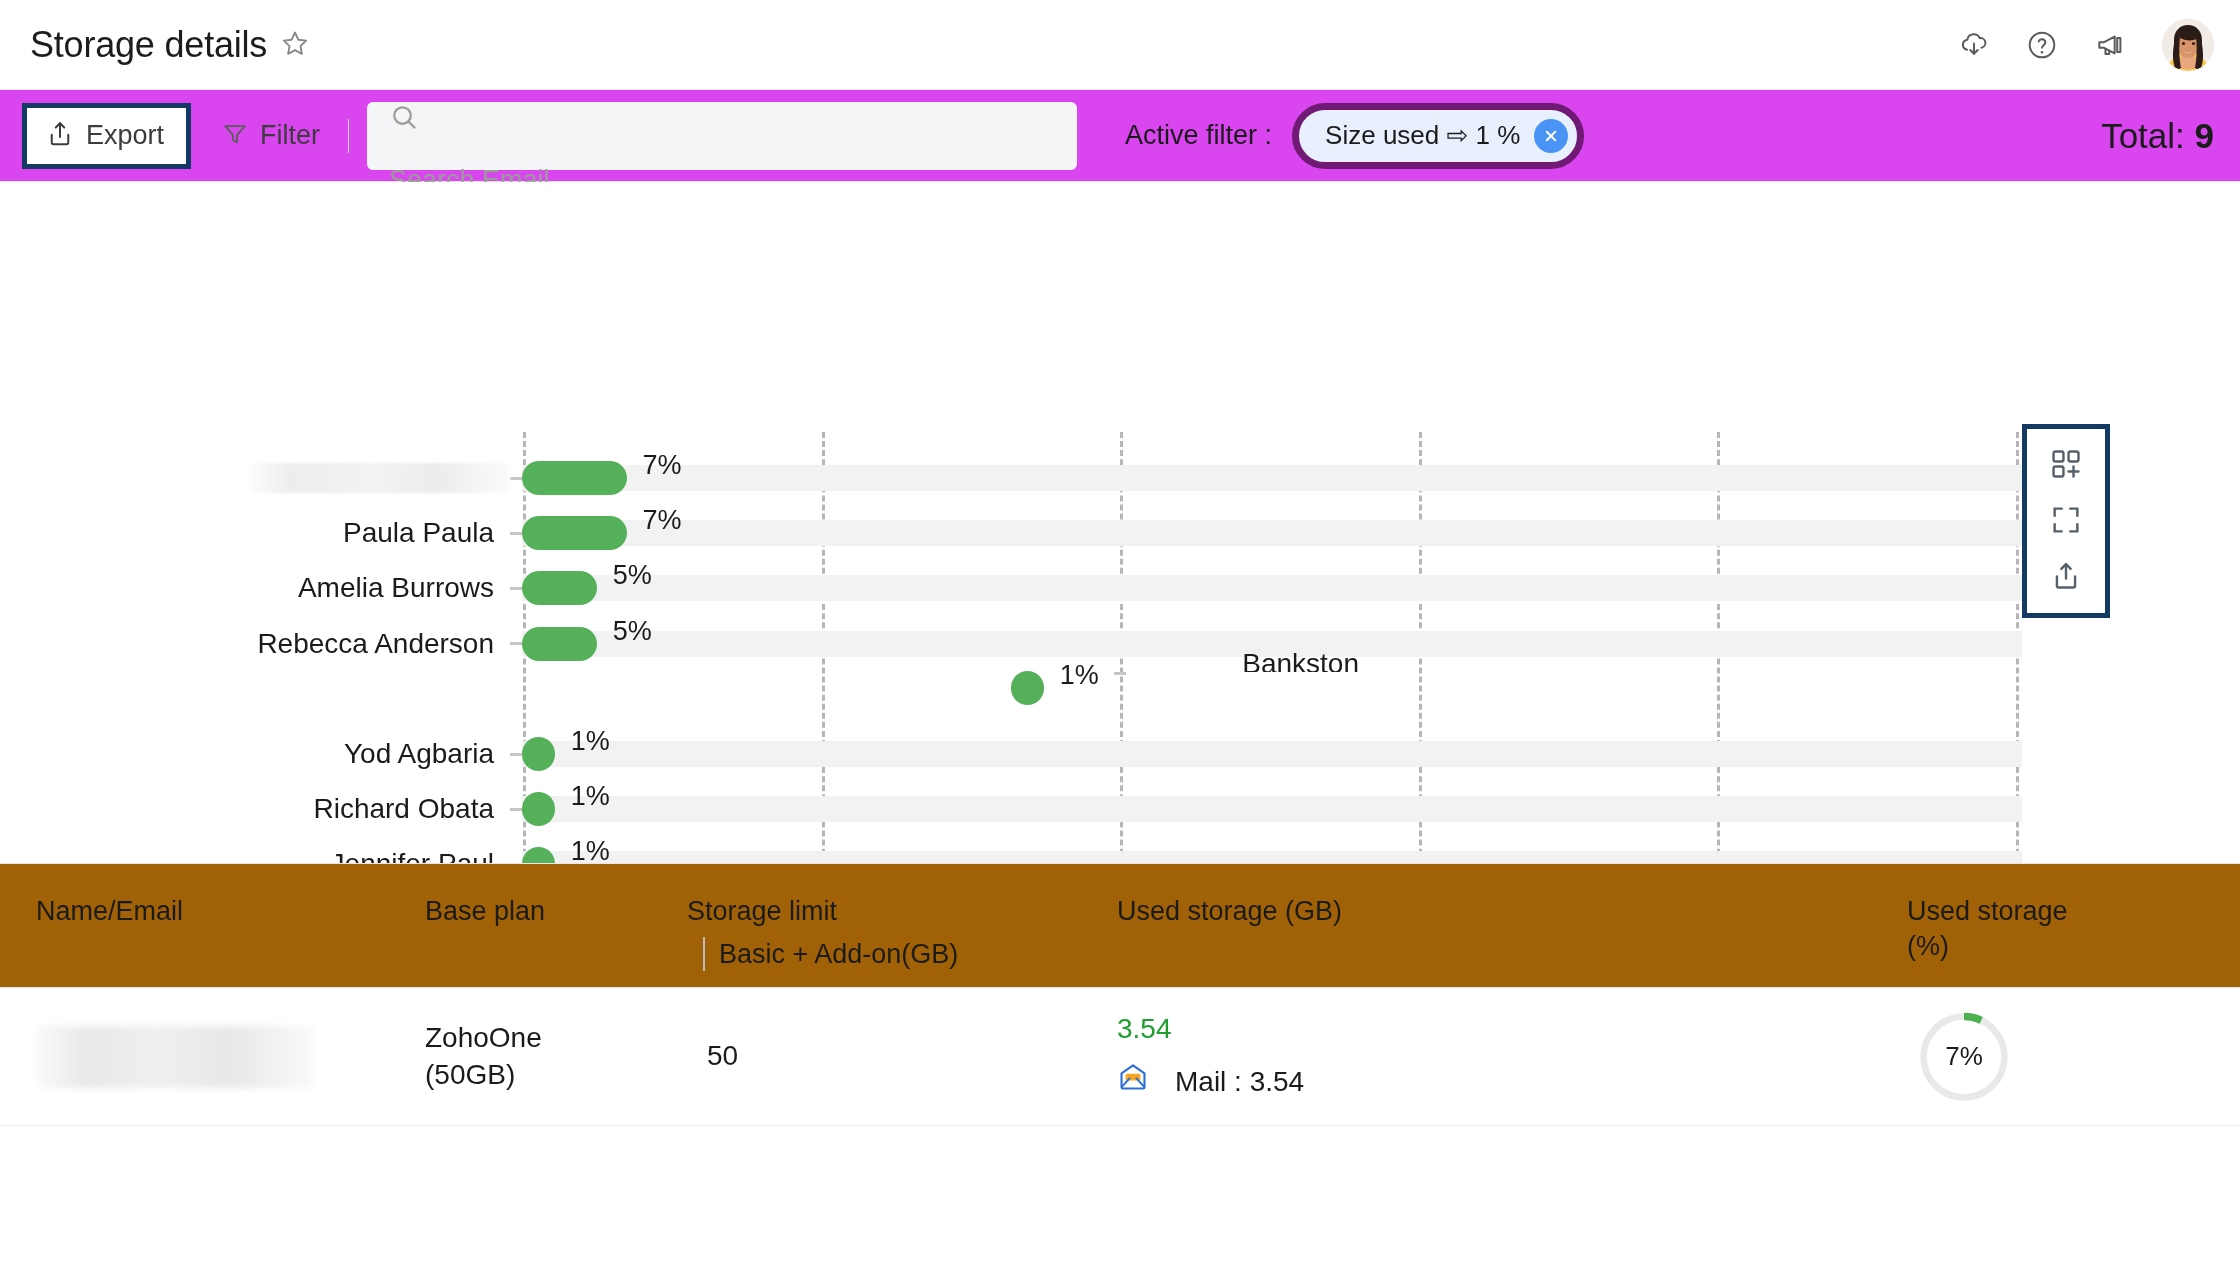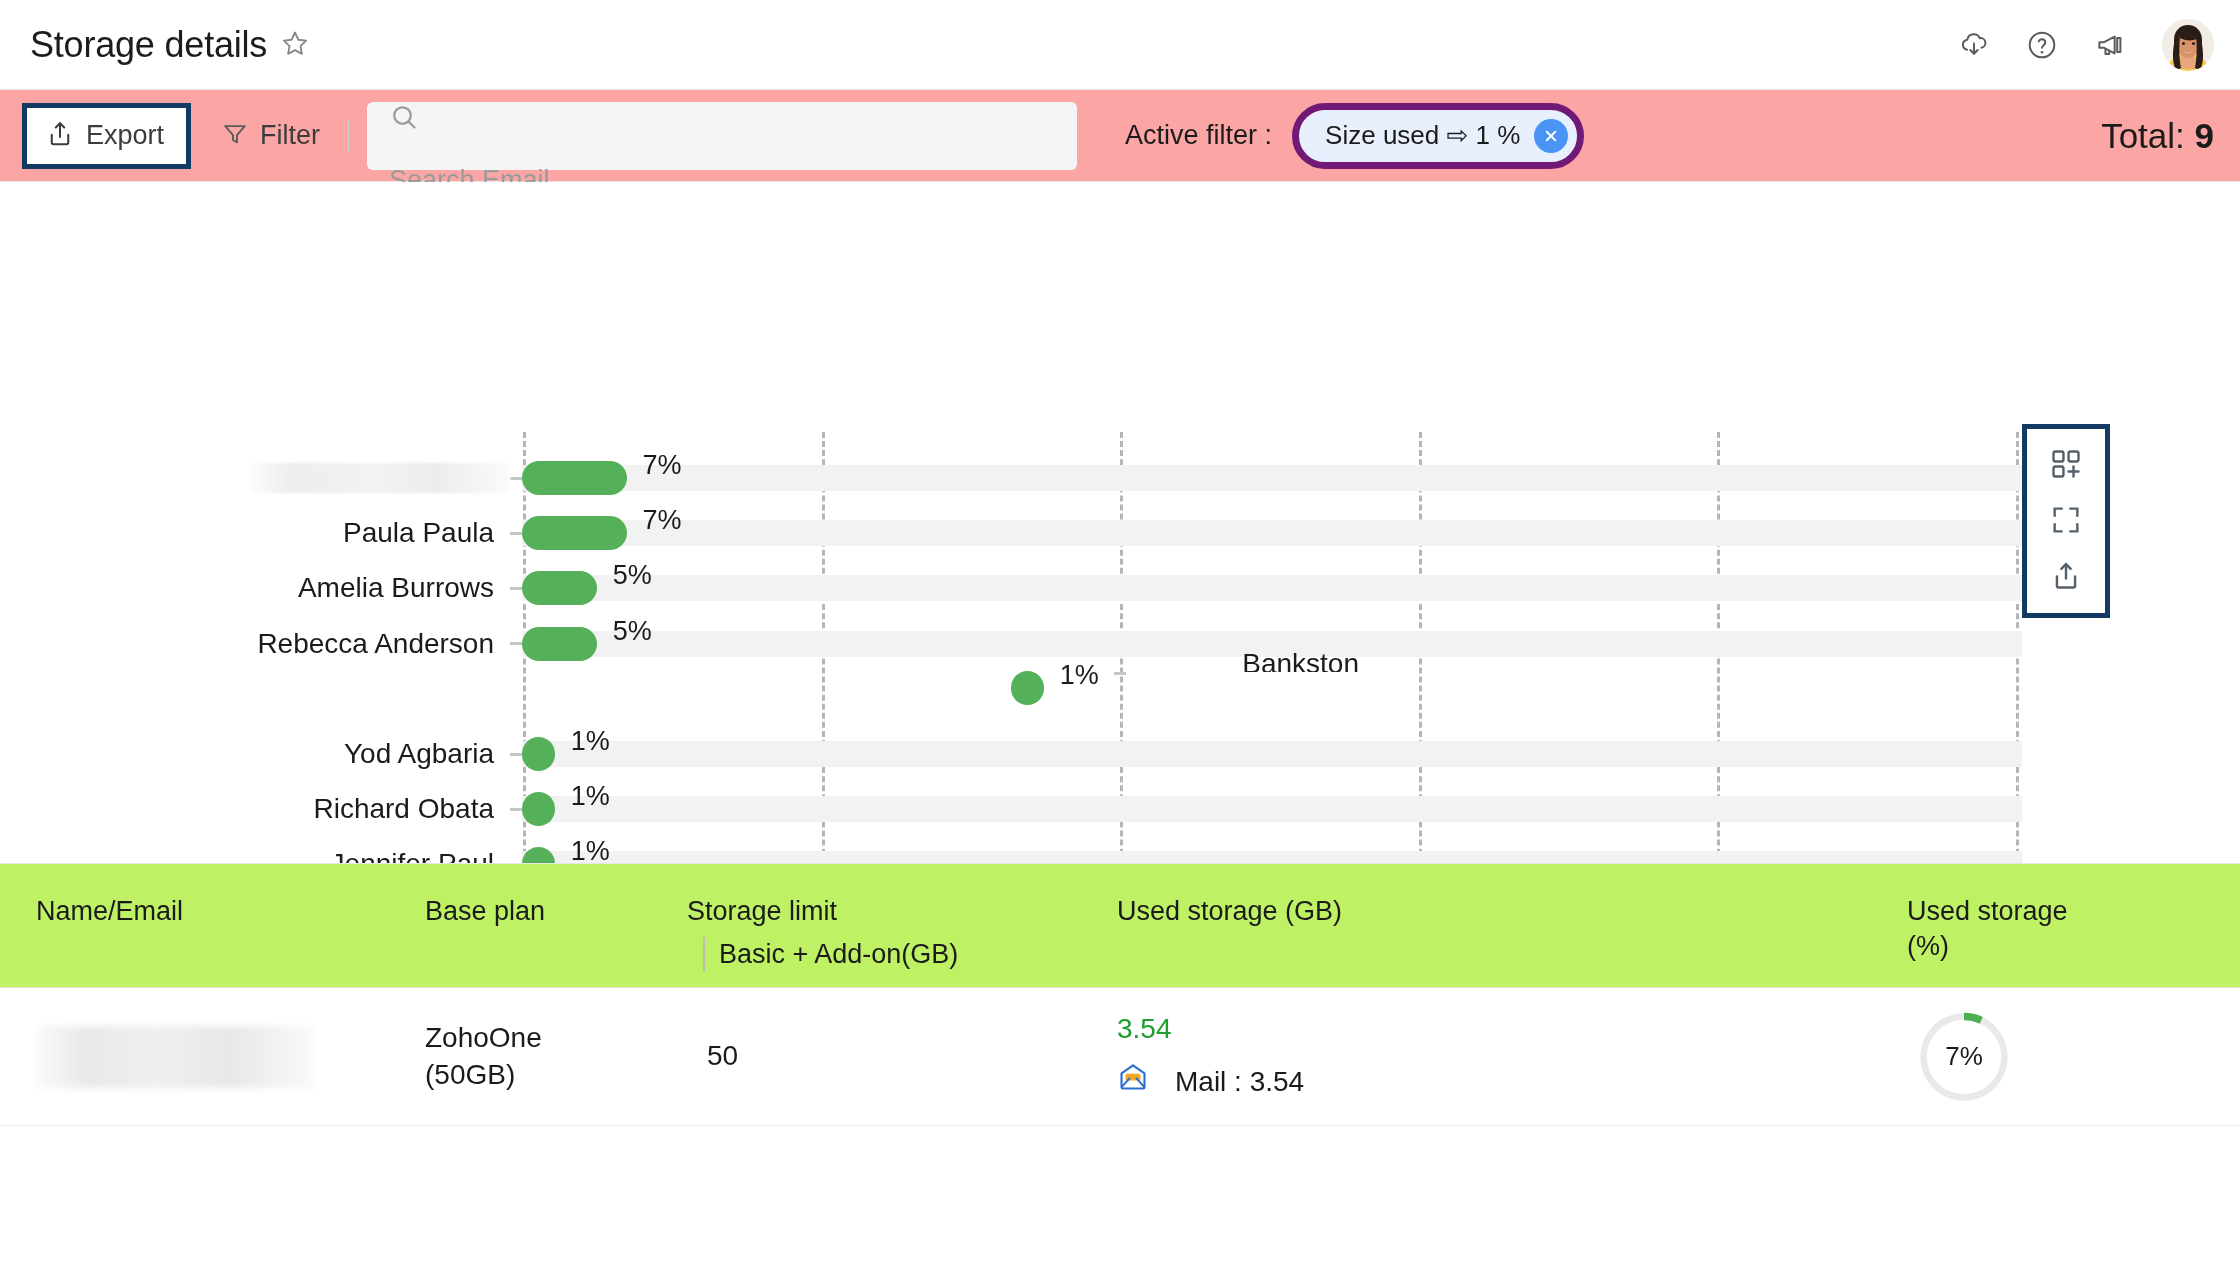--- a/index.html
+++ b/index.html
@@ -34,21 +34,21 @@
   }
   #avatar svg { display: block; width: 52px; height: 52px; }
 
   
   #toolbar {
     height: 92px;
     border-bottom: 1px solid #e6e6e6;
     display: flex;
     align-items: center;
     padding: 0 26px 0 22px;
-    background: #fca5a5;
+    background: #d946ef;
     position: relative;
   }
   #export-btn {
     display: flex; align-items: center; gap: 11px;
     border: 5px solid #123a63;
     background: #fff;
     padding: 11px 22px 11px 18px;
     cursor: pointer;
     margin-right: 16px;
   }
@@ -175,21 +175,21 @@
     position: absolute;
     font-size: 27px; color: #1b1b1b;
     white-space: nowrap;
     top: -15px;
   }
 
   
   #data-table { width: 100%; background: #fff; }
   #table-head {
     display: flex;
-    background: #bef264;
+    background: #a16207;
     border-bottom: 1px solid #e3e4e6;
     min-height: 124px;
     align-items: flex-start;
     padding-top: 30px;
   }
   .th {
     font-size: 27px; color: #1b1b1b;
     line-height: 1.28;
     padding: 0 10px;
   }

